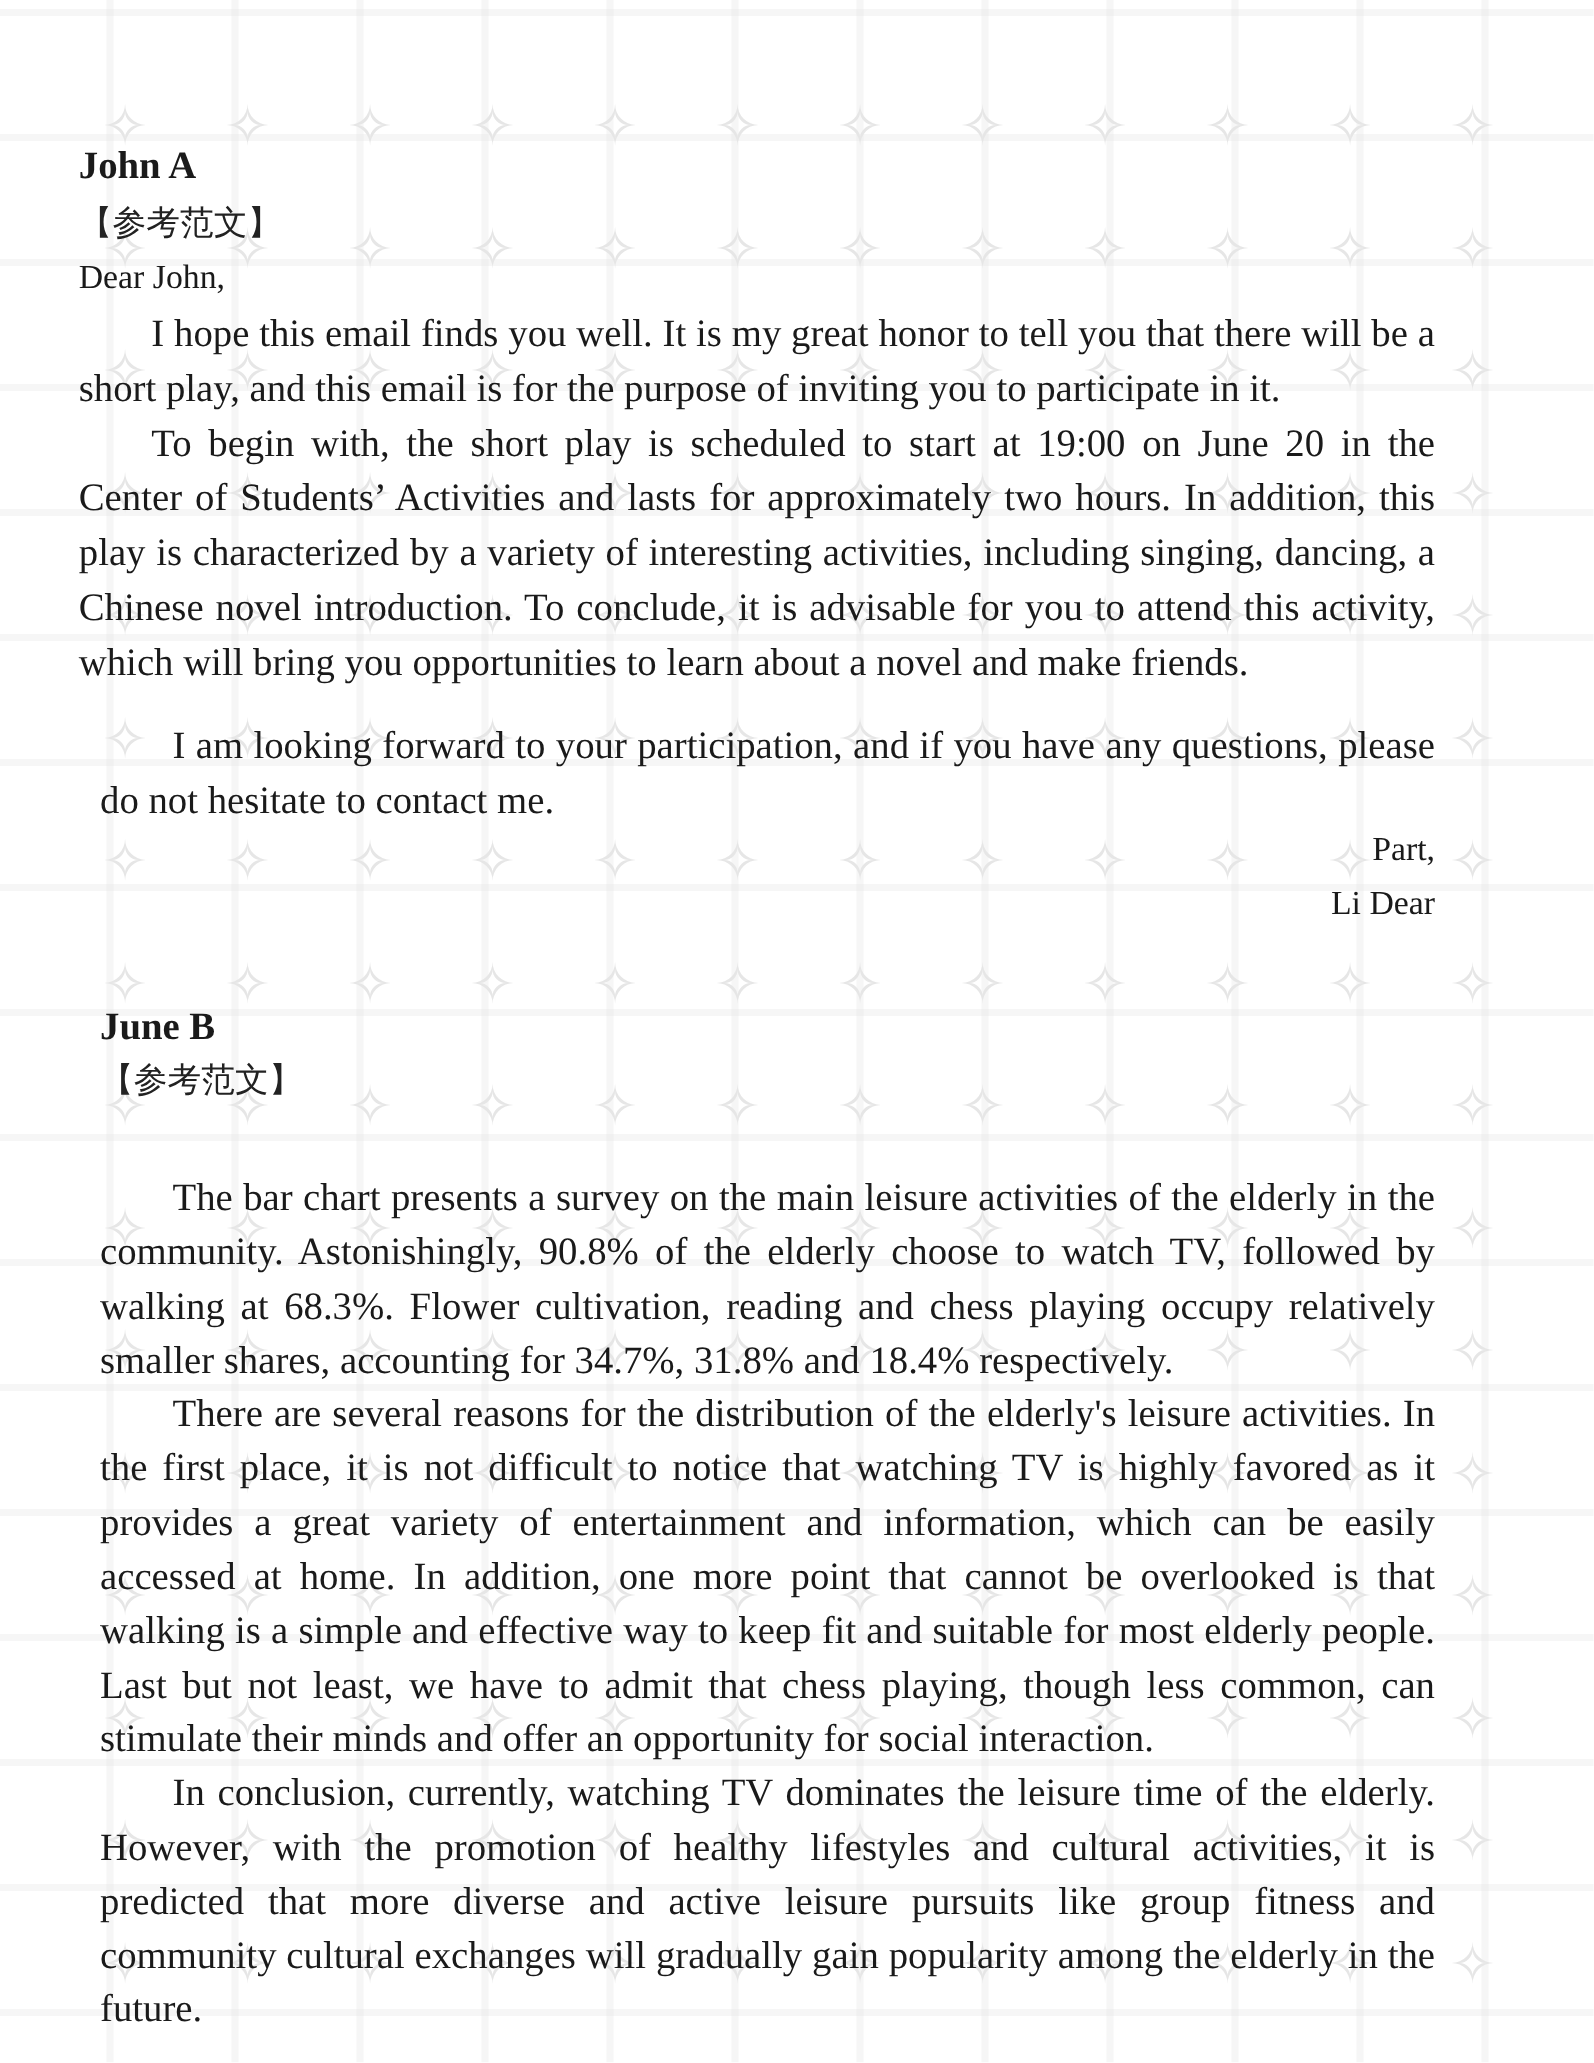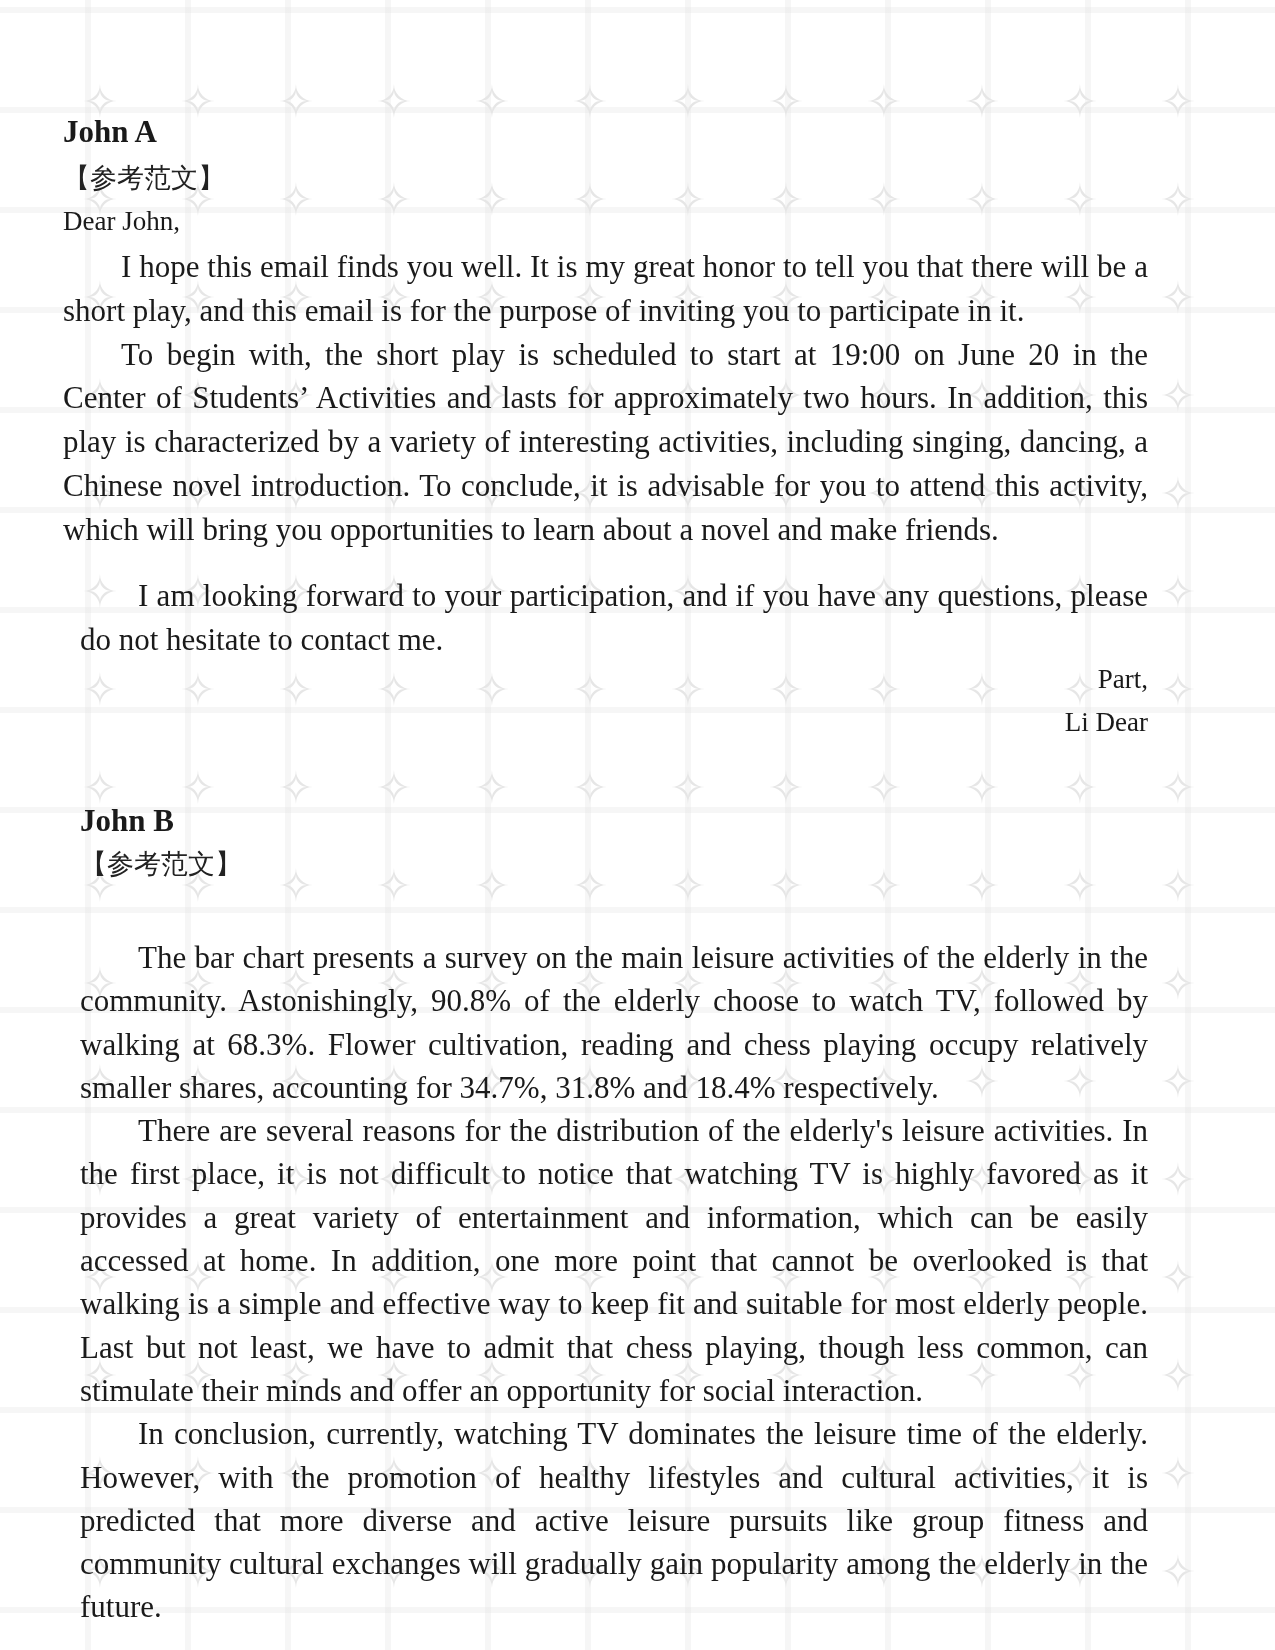--- a/index.html
+++ b/index.html
@@ -256,21 +256,21 @@
     <p class="indent">To begin with, the short play is scheduled to start at 19:00 on June 20 in the Center of Students’ Activities and lasts for approximately two hours. In addition, this play is characterized by a variety of interesting activities, including singing, dancing, a Chinese novel introduction. To conclude, it is advisable for you to attend this activity, which will bring you opportunities to learn about a novel and make friends.</p>
   </div>
 
   <div class="para-a" style="top:574px; left:80px; width:1068px;">
     <p class="indent">I am looking forward to your participation, and if you have any questions, please do not hesitate to contact me.</p>
   </div>
 
   <div class="sign" style="top:664px;">Part,</div>
   <div class="sign" style="top:707px;">Li Dear</div>
 
-  <div class="h-part" style="left:80px; top:803px;">John B</div>
+  <div class="h-part" style="left:80px; top:803px;">June B</div>
   <div class="h-ref" style="left:80px; top:846px;">【参考范文】</div>
 
   <div class="para-b" style="top:936px;">
     <p class="indent">The bar chart presents a survey on the main leisure activities of the elderly in the community. Astonishingly, 90.8% of the elderly choose to watch TV, followed by walking at 68.3%. Flower cultivation, reading and chess playing occupy relatively smaller shares, accounting for 34.7%, 31.8% and 18.4% respectively.</p>
     <p class="indent">There are several reasons for the distribution of the elderly's leisure activities. In the first place, it is not difficult to notice that watching TV is highly favored as it provides a great variety of entertainment and information, which can be easily accessed at home. In addition, one more point that cannot be overlooked is that walking is a simple and effective way to keep fit and suitable for most elderly people. Last but not least, we have to admit that chess playing, though less common, can stimulate their minds and offer an opportunity for social interaction.</p>
     <p class="indent">In conclusion, currently, watching TV dominates the leisure time of the elderly. However, with the promotion of healthy lifestyles and cultural activities, it is predicted that more diverse and active leisure pursuits like group fitness and community cultural exchanges will gradually gain popularity among the elderly in the future.</p>
   </div>
 </div>
 
 </body></html>

